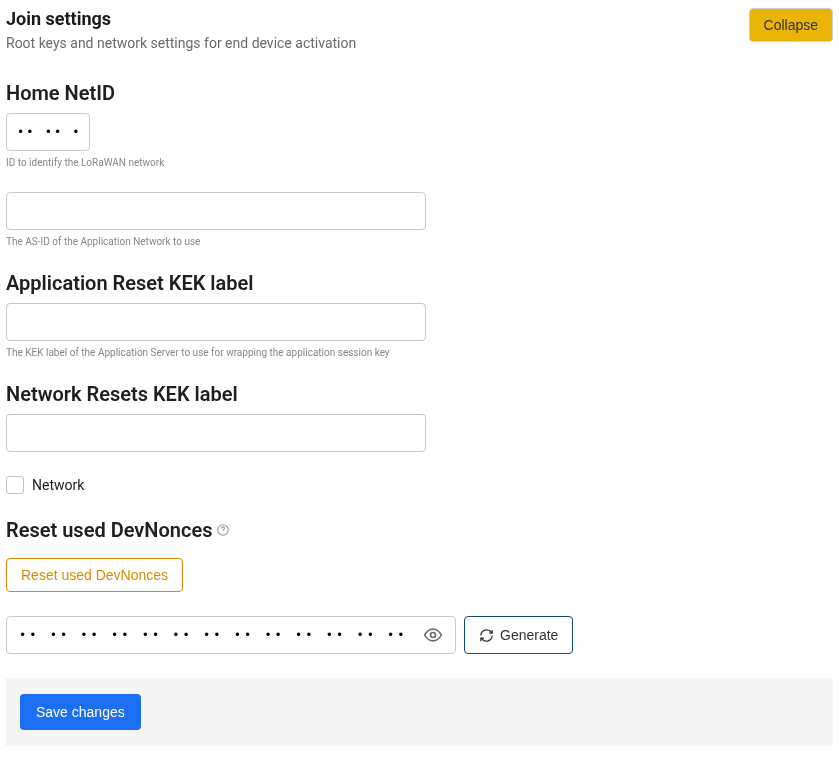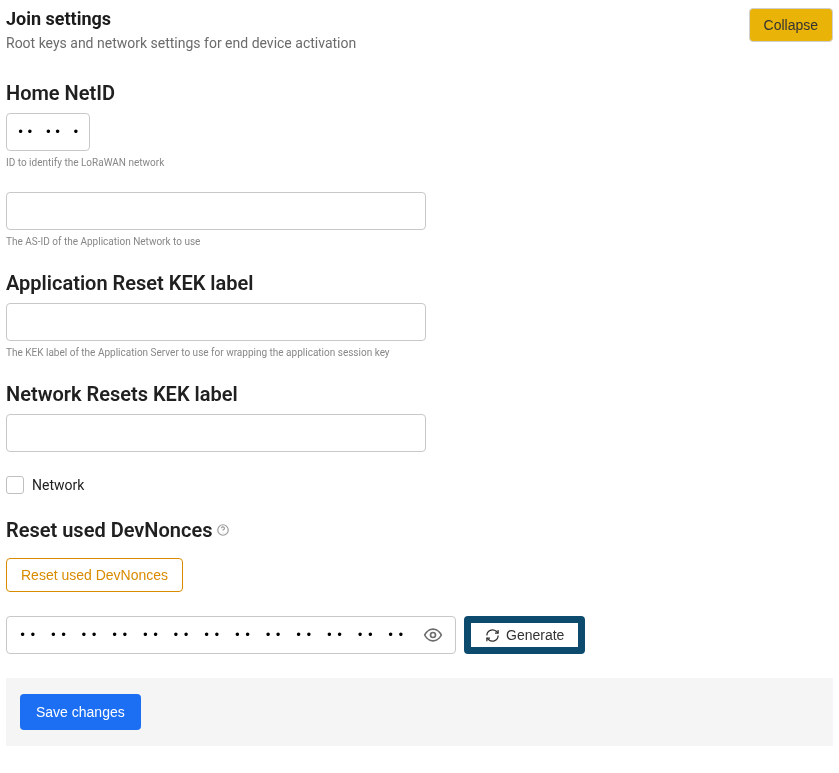--- a/index.html
+++ b/index.html
@@ -119,21 +119,21 @@
   }
   .eye-btn {
     background: none;
     border: none;
     cursor: pointer;
     padding: 4px;
     color: #6b6b6b;
   }
   .generate-btn {
     background: #fff;
-    border: 7px solid #0c4a6e;
+    border: 1px solid #0c4a6e;
     border-radius: 4px;
     padding: 8px 14px;
     font-size: 14px;
     cursor: pointer;
     color: #333;
     display: inline-flex;
     align-items: center;
     gap: 6px;
     height: 38px;
   }

